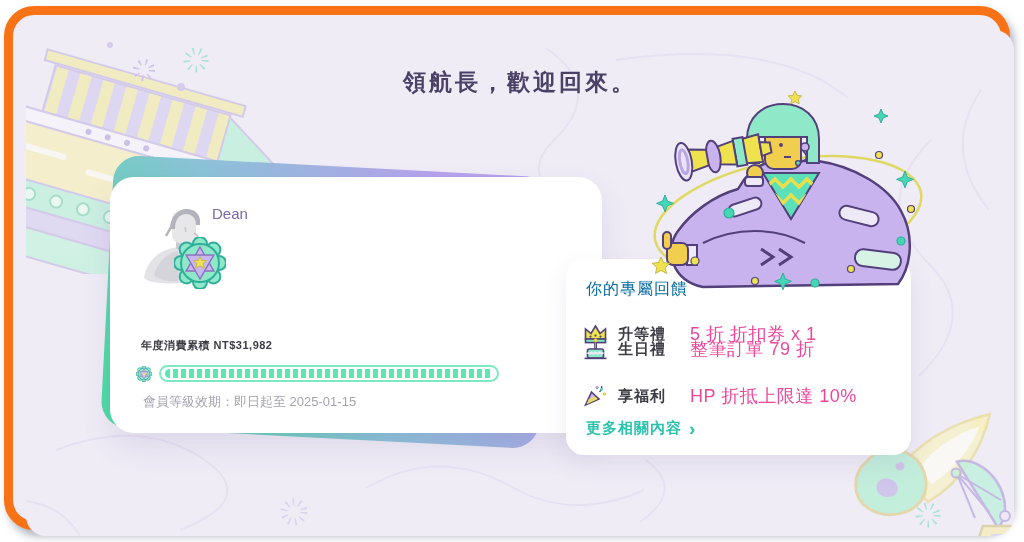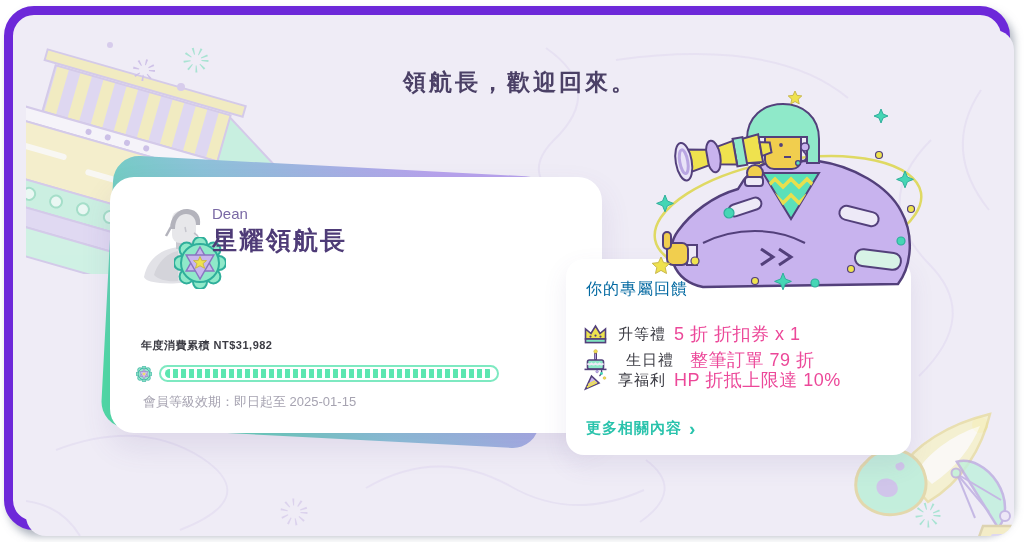--- a/index.html
+++ b/index.html
@@ -1,19 +1,19 @@
 <!DOCTYPE html>
 <html><head>
 <meta charset="utf-8">
 <style>
   * { margin:0; padding:0; box-sizing:border-box; }
   html,body { width:1024px; height:542px; background:#ffffff; overflow:hidden;
               font-family:"Liberation Sans","DejaVu Sans",sans-serif; }
   .frame { position:absolute; left:4px; top:6px; width:1006px; height:524px;
-           border:9px solid #6d28d9; border-radius:30px;
+           border:9px solid #f97316; border-radius:30px;
            box-shadow:4px 6px 9px rgba(104,114,134,.55); background:#EFECF6; }
   .screen { position:absolute; left:13px; top:15px; width:988px; height:506px;
             border-radius:20px; overflow:hidden; background:#EFECF6; }
   svg { display:block; }
   .deco { position:absolute; pointer-events:none; }
 
   .greeting { position:absolute; top:37px; left:0; right:0; text-align:center;
               font-size:23px; font-weight:600; letter-spacing:3px; color:#4B4066; }
 
   
@@ -40,22 +40,22 @@
   .validity { position:absolute; left:27px; top:216px; font-size:13px; color:#A6A3B1;margin-left:6px; }
 
   
   .card-benefits { position:absolute; left:540px; top:229px; width:345px; height:196px;
                    background:#fff; border-radius:18px;
                    box-shadow:0 10px 24px rgba(96,76,150,.10); }
   .benefits-title { position:absolute; left:20px; top:20px; font-size:16px; font-weight:400;
                     color:#0369a1; letter-spacing:1px; }
   .benefit-row { position:absolute; left:16px; height:26px; display:flex; align-items:center; }
   .benefit-row .b-icon { width:27px; height:24px; margin-right:9px; flex:none; }
-  .benefit-label { font-size:15px; font-weight:400; color:#3C3C44; letter-spacing:1px;
-                   margin-right:8px; }
+  .benefit-label { font-size:15px; font-weight:700; color:#3C3C44; letter-spacing:1px;
+                   margin-right:24px; }
   .benefit-desc { font-size:18px; color:#ec4899; letter-spacing:.5px; }
   .more-link { position:absolute; left:20px; top:160px; display:flex; align-items:center;
                color:#2AC3AC; font-size:15px; font-weight:600; letter-spacing:1px;
                cursor:pointer; }
   .more-link .chev { font-size:19px; font-weight:700; margin-left:7px; line-height:14px; }
 </style>
 </head>
 <body>
 
 <div class="frame">
@@ -173,21 +173,20 @@
         </g>
         <g fill="#C9B6EE" stroke="#8A76C0" stroke-width="1.5">
           <polygon points="26,10 39.8,34 12.2,34"></polygon>
           <polygon points="26,42 12.2,18 39.8,18"></polygon>
         </g>
         <polygon points="26,19.5 27.8,23.6 32.5,23.6 29,26.6 30.6,31.3 26,28.8 21.4,31.3 23,26.6 19.5,23.6 24.2,23.6" fill="#EFE24E" stroke="#C9B84E" stroke-width="1"></polygon>
       </svg>
     </div>
 
     <div class="name">Dean</div>
-    <div class="tier">星耀領航長</div>
 
     <div class="spending">
       <span>年度消費累積</span>
       <span>NT$31,982</span>
     </div>
 
     <div class="progress-row">
       <svg class="progress-badge" width="16" height="16" viewBox="0 0 52 52">
         <g fill="#8FE9C9" stroke="#2FAF9B" stroke-width="3">
           <circle cx="45" cy="26" r="7"></circle>
@@ -222,33 +221,33 @@
         <path d="M3,17 L3,7 L8.5,11.5 L13,4 L17.5,11.5 L23,7 L23,17 Z" fill="#EDE34F" stroke="#53407B" stroke-width="1.6"></path>
         <rect x="3" y="17" width="20" height="3.6" fill="#7FE3C0" stroke="#53407B" stroke-width="1.6"></rect>
         <circle cx="8" cy="14.6" r="1.1" fill="#53407B"></circle>
         <circle cx="13" cy="13.6" r="1.1" fill="#53407B"></circle>
         <circle cx="18" cy="14.6" r="1.1" fill="#53407B"></circle>
       </svg>
       <span class="benefit-label">升等禮</span>
       <span class="benefit-desc">5 折 折扣券 x 1</span>
     </div>
 
-    <div class="benefit-row" style="top:88px;gap:8px;">
+    <div class="benefit-row" style="top:77px;">
       <svg class="b-icon" viewBox="0 0 26 24">
         <rect x="12.2" y="5" width="1.8" height="7" fill="#C9B4EF" stroke="#53407B" stroke-width="1"></rect>
         <circle cx="13.1" cy="3.4" r="1.7" fill="#EFE24E" stroke="#D9B84E" stroke-width=".8"></circle>
         <rect x="5" y="12" width="16" height="9" rx="1.8" fill="#8FEAC9" stroke="#53407B" stroke-width="1.6"></rect>
         <path d="M5,15.5 q2,2 4,0 q2,2 4,0 q2,2 4,0 q2,2 4,0" fill="none" stroke="#EDE9F7" stroke-width="1.8"></path>
         <line x1="2" y1="21.4" x2="24" y2="21.4" stroke="#53407B" stroke-width="1.6"></line>
       </svg>
       <span class="benefit-label">生日禮</span>
       <span class="benefit-desc">整筆訂單 79 折</span>
     </div>
 
-    <div class="benefit-row" style="top:108px;">
+    <div class="benefit-row" style="top:124px;">
       <svg class="b-icon" viewBox="0 0 26 24">
         <polygon points="3,21 9,8 16.5,15" fill="#C9B4EF" stroke="#53407B" stroke-width="1.6"></polygon>
         <line x1="5.6" y1="16.6" x2="12.6" y2="13" stroke="#EFE24E" stroke-width="1.6"></line>
         <line x1="4.4" y1="19.2" x2="14.4" y2="14.6" stroke="#EFE24E" stroke-width="1.6"></line>
         <path d="M17,8 q3,-3 2,-6" stroke="#53407B" stroke-width="1.2" fill="none"></path>
         <circle cx="19" cy="5.5" r="1.4" fill="#45D6B5"></circle>
         <circle cx="22" cy="10" r="1.3" fill="#EFE24E" stroke="#D9B84E" stroke-width=".7"></circle>
         <circle cx="14.6" cy="3.6" r="1.2" fill="#C9B4EF" stroke="#8A76C0" stroke-width=".7"></circle>
       </svg>
       <span class="benefit-label">享福利</span>

